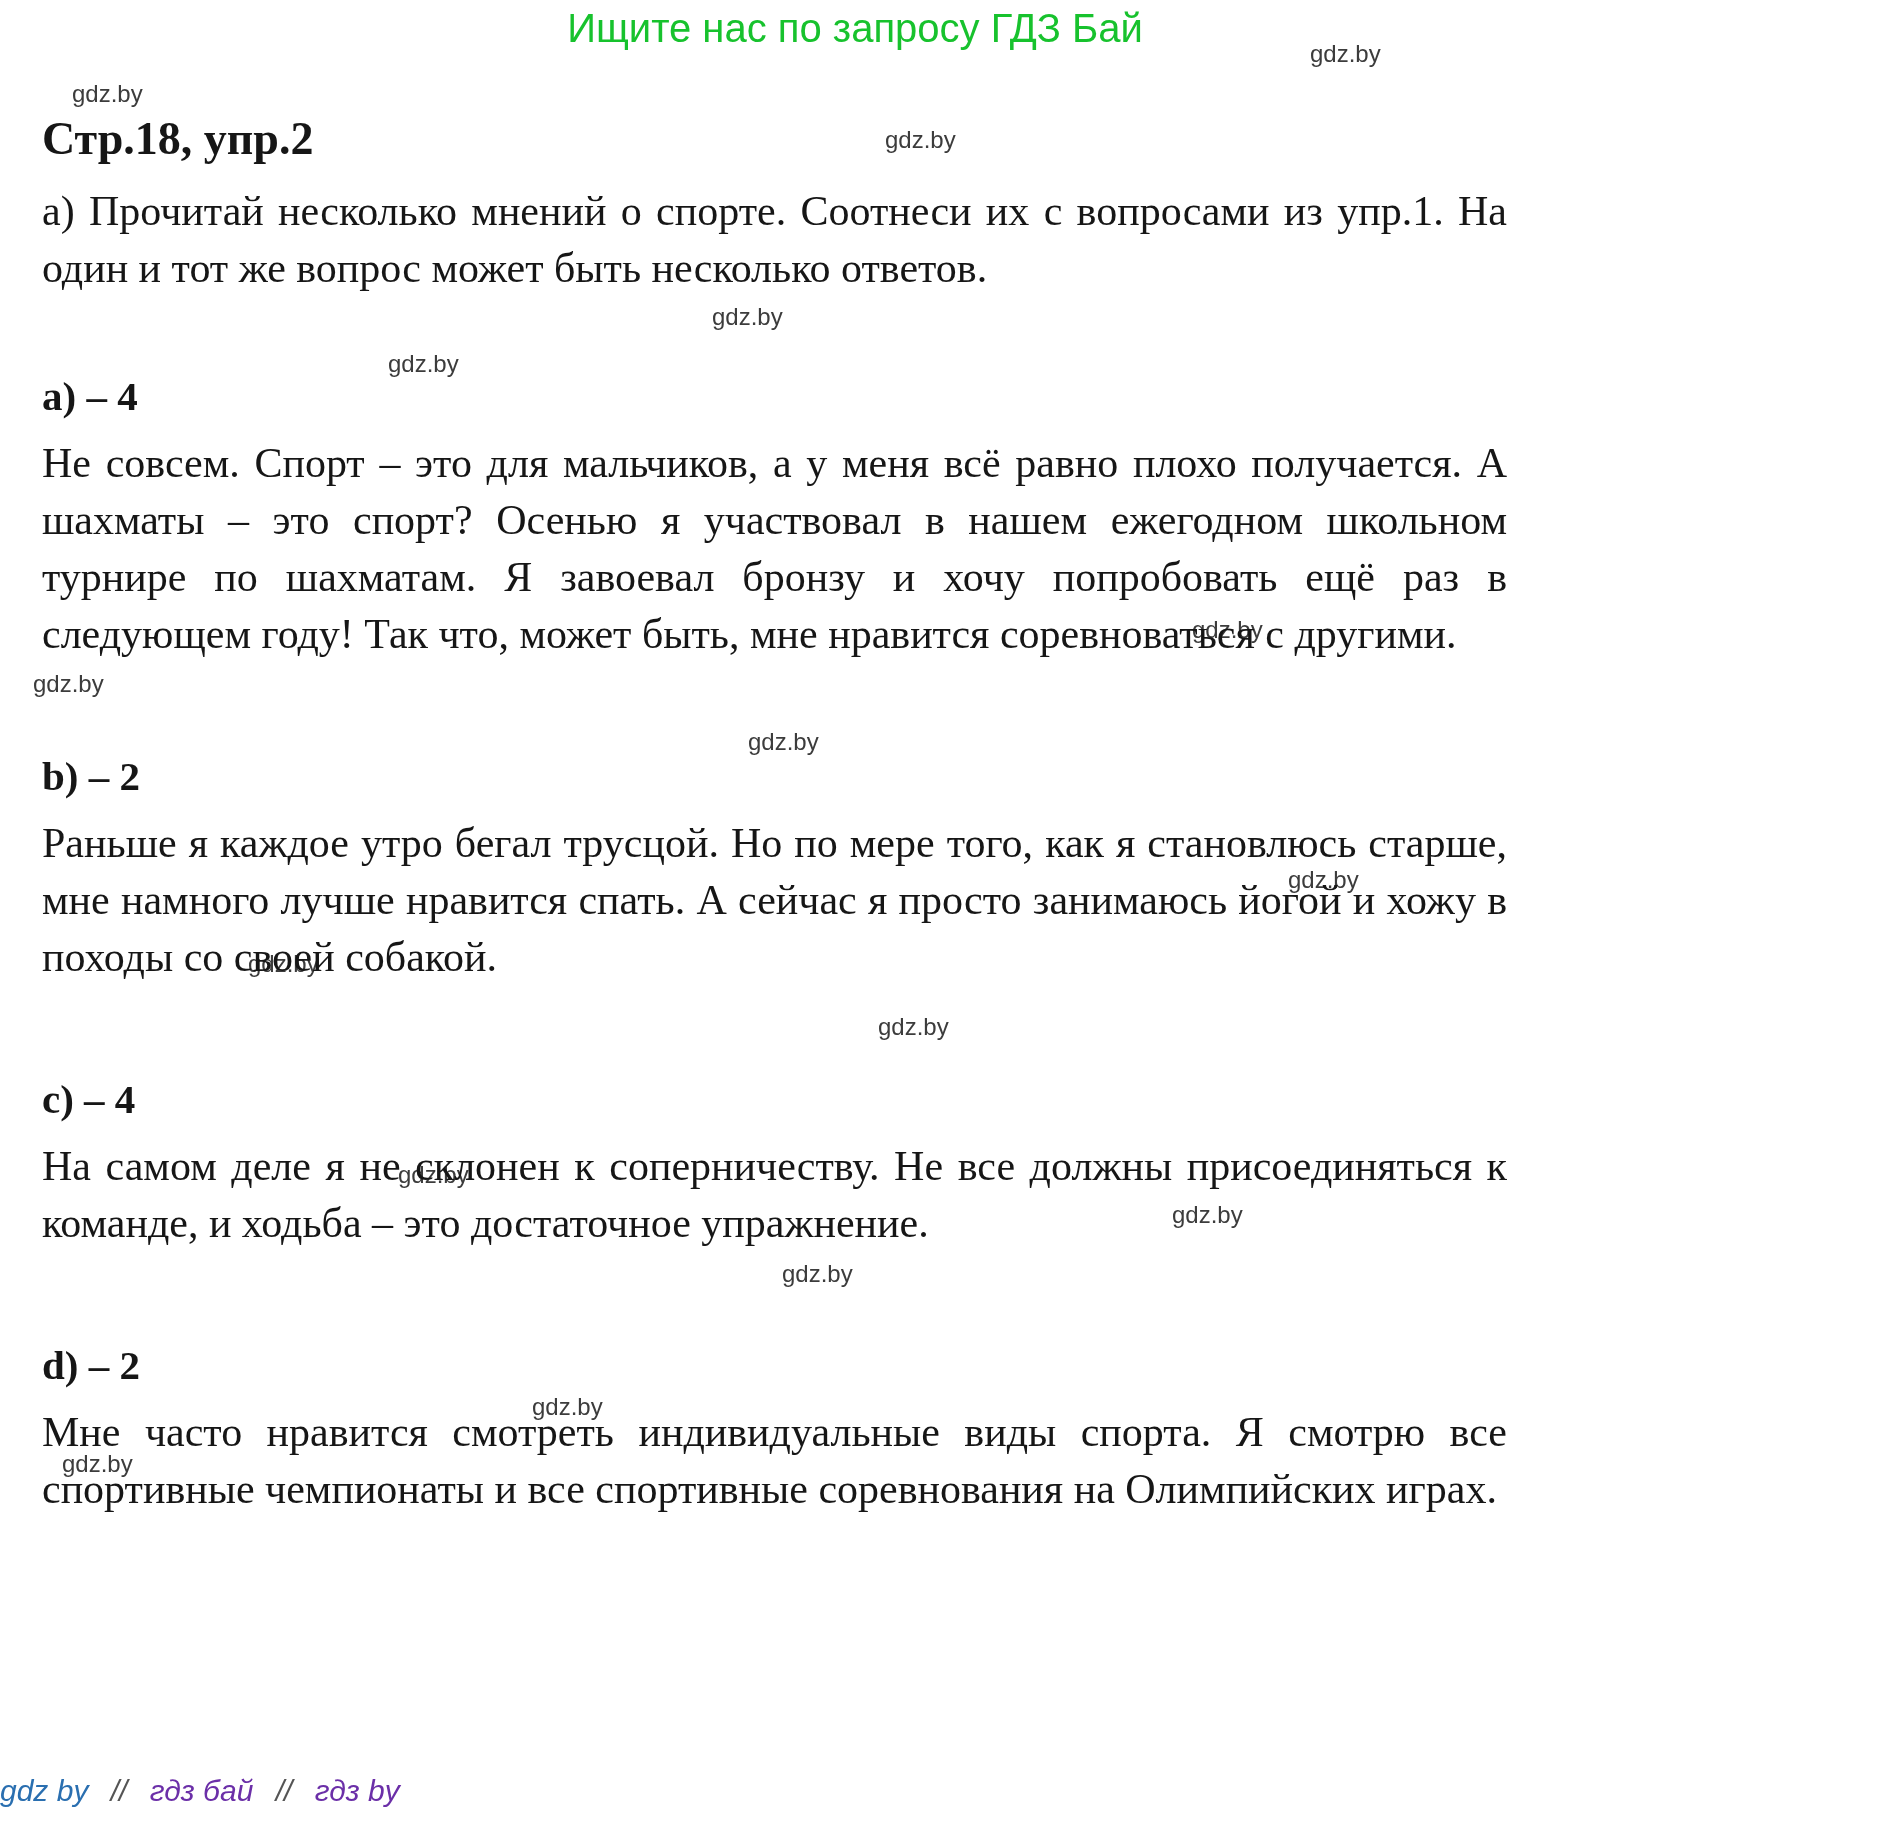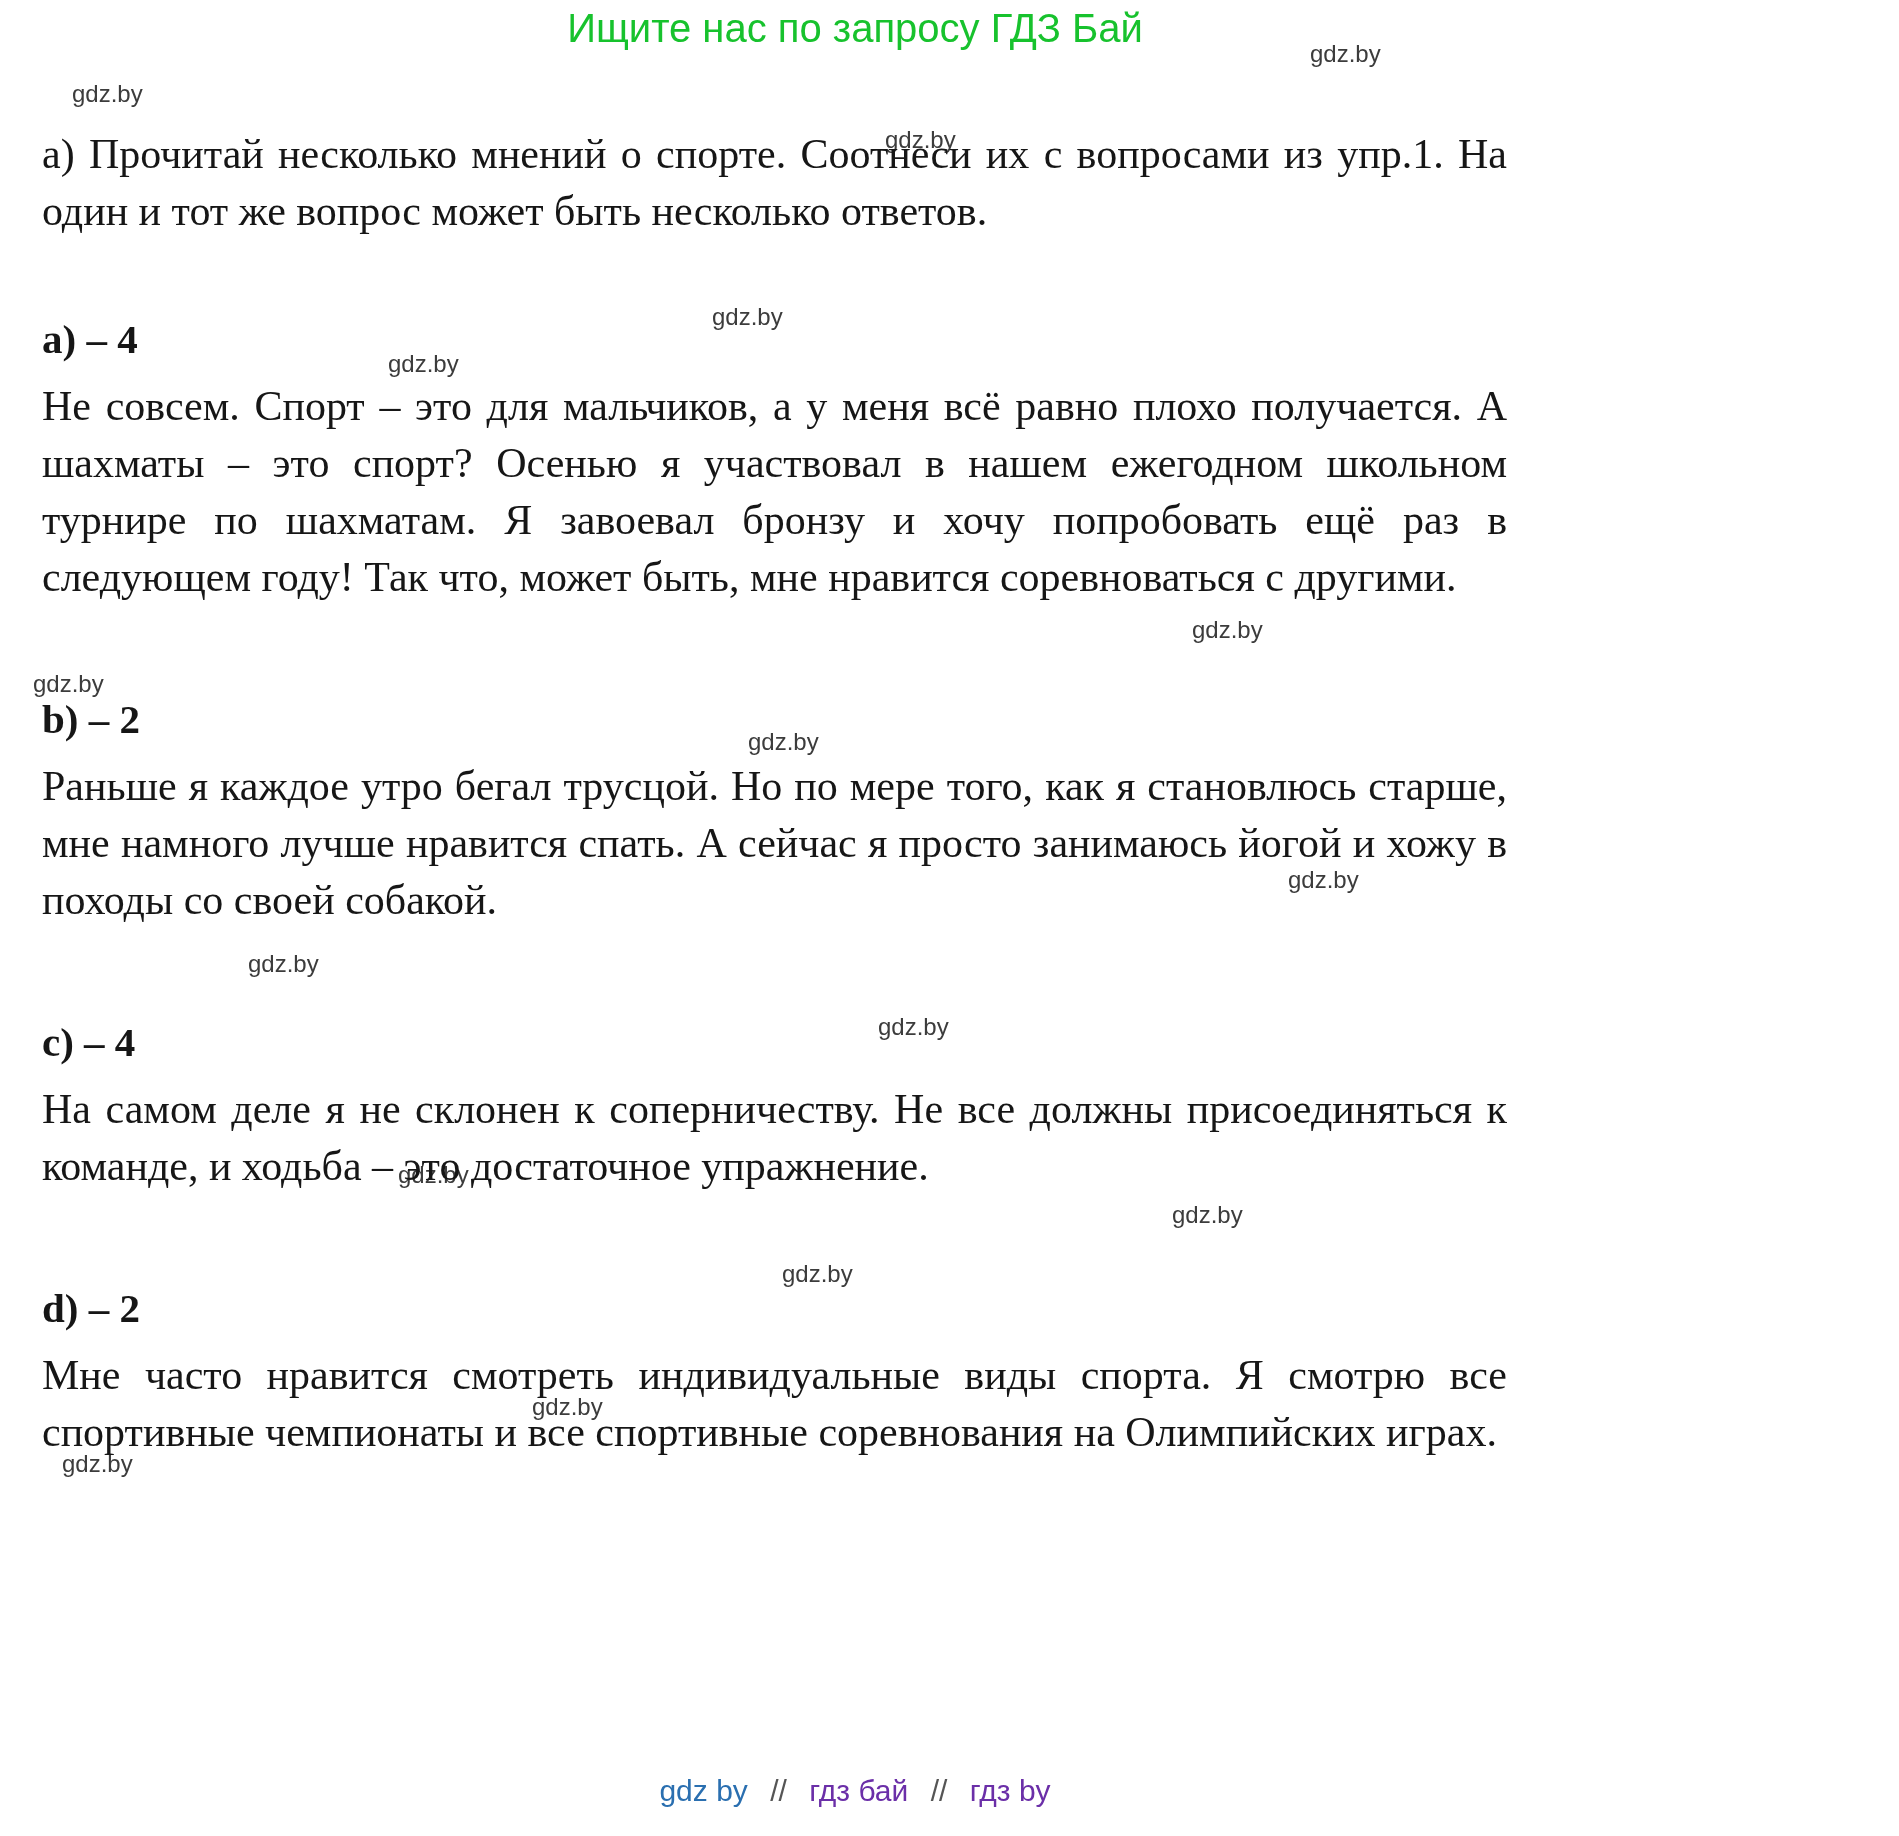--- a/index.html
+++ b/index.html
@@ -67,23 +67,24 @@
     margin-bottom:88px;
   }
   .answer-block:last-of-type .answer-text{
     margin-bottom:36px;
   }
   .footer{
     position:absolute;
     bottom:28px;
     left:0;
     width:1710px;
-    text-align:center;
+    text-align:left;
     font-family:"Liberation Sans","DejaVu Sans",sans-serif;
     font-size:30px;
+    font-style:italic;
   }
   .footer .sep{color:#555555;margin:0 14px;}
   .footer .lnk-blue{color:var(--footer-blue);}
   .footer .lnk-purple{color:var(--footer-purple);}
 </style>
 </head>
 <body>
 
 <div class="promo">Ищите нас по запросу ГДЗ Бай</div>
 
@@ -98,20 +99,21 @@
 <span class="wm" style="left:1288px;top:866px;">gdz.by</span>
 <span class="wm" style="left:248px;top:950px;">gdz.by</span>
 <span class="wm" style="left:878px;top:1013px;">gdz.by</span>
 <span class="wm" style="left:398px;top:1161px;">gdz.by</span>
 <span class="wm" style="left:1172px;top:1201px;">gdz.by</span>
 <span class="wm" style="left:782px;top:1260px;">gdz.by</span>
 <span class="wm" style="left:532px;top:1393px;">gdz.by</span>
 <span class="wm" style="left:62px;top:1450px;">gdz.by</span>
 
 <div class="content">
+  <div class="heading">Стр.18, упр.2</div>
 
   <p class="intro">а) Прочитай несколько мнений о спорте. Соотнеси их с вопросами из упр.1. На один и тот же вопрос может быть несколько ответов.</p>
 
   <div class="answer-block">
     <div class="answer-label">a) – 4</div>
     <p class="answer-text">Не совсем. Спорт – это для мальчиков, а у меня всё равно плохо получается. А шахматы – это спорт? Осенью я участвовал в нашем ежегодном школьном турнире по шахматам. Я завоевал бронзу и хочу попробовать ещё раз в следующем году! Так что, может быть, мне нравится соревноваться с другими.</p>
   </div>
 
   <div class="answer-block">
     <div class="answer-label">b) – 2</div>

